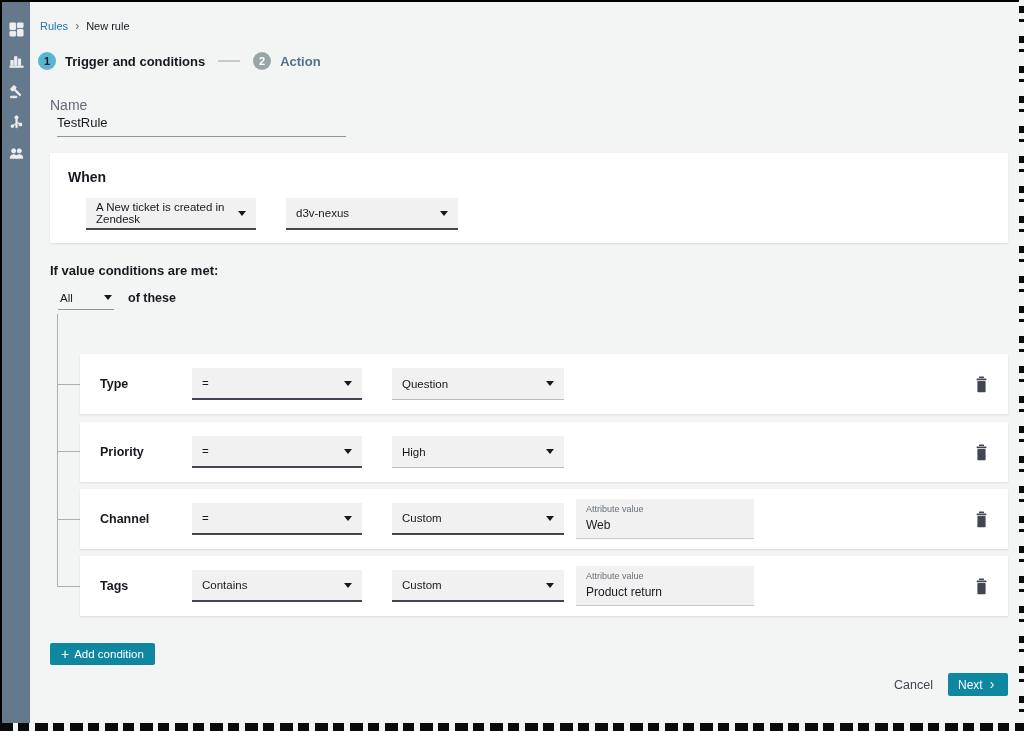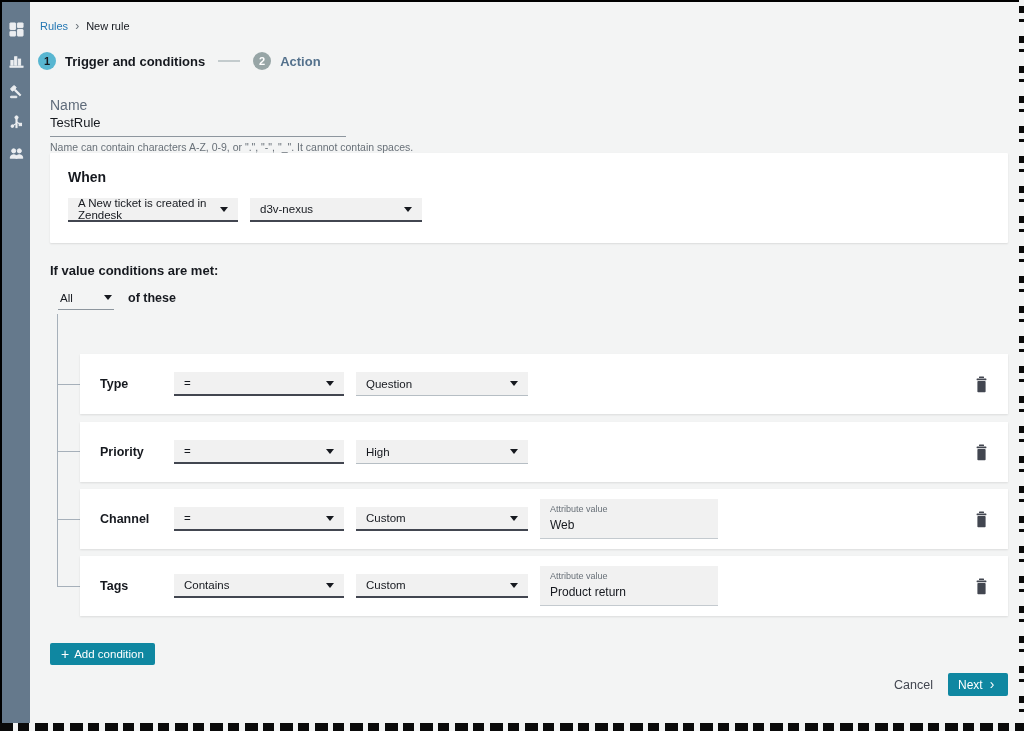--- a/index.html
+++ b/index.html
@@ -23,29 +23,29 @@
   .steps { position:absolute; left:8px; top:50px; display:flex; align-items:center; gap:9px; }
   .step-circle { width:18px; height:18px; border-radius:50%; display:flex; align-items:center; justify-content:center; font-size:11px; font-weight:bold; }
   .step-circle.active { background:#58b6d1; color:#16191f; }
   .step-circle.inactive { background:#97a5a6; color:#fff; }
   .step-label-active { font-size:13px; font-weight:bold; color:#16191f; }
   .step-label-inactive { font-size:13px; font-weight:bold; color:#54718c; }
   .step-dash { width:22px; height:2px; background:#c3cbcd; margin:0 4px; }
 
   .name-block { position:absolute; left:20px; top:95px; width:296px; }
   .field-label { font-size:14px; color:#5f6b7a; margin-bottom:2px; }
-  .name-value { font-size:13px; color:#16191f; padding-bottom:6px; border-bottom:1px solid #8d969e; }
+  .name-value { font-size:13px; color:#16191f; padding-bottom:6px; border-bottom:1px solid #8d969e;margin-left:7px; }
   .helper { margin-top:4px; font-size:10.5px; color:#687078; white-space:nowrap; }
 
   .card { position:absolute; background:#fff; box-shadow:0 1px 2px rgba(0,0,0,.10); border-radius:1px; }
   .when-card { left:20px; top:151px; width:958px; height:90px; padding:16px 18px; }
   .when-title { font-size:14px; font-weight:bold; color:#16191f; }
   .when-selects { display:flex; gap:12px; margin-top:13px; }
 
-  .select { height:24px; background:#f1f1f1; display:flex; align-items:center; justify-content:space-between; padding:0 10px; font-size:11.5px; color:#16191f; cursor:pointer; border-bottom:2px solid #424650; }
+  .select { height:32px; background:#f1f1f1; display:flex; align-items:center; justify-content:space-between; padding:0 10px; font-size:11.5px; color:#16191f; cursor:pointer; border-bottom:2px solid #424650;margin-left:18px; }
   .select.light { border-bottom:1px solid #b6bec4; }
   .caret { width:0; height:0; border-left:4px solid transparent; border-right:4px solid transparent; border-top:5px solid #16191f; margin-left:8px; flex:none; }
 
   .cond-heading { position:absolute; left:20px; top:261px; font-size:13px; font-weight:bold; color:#16191f; }
   .match-row { position:absolute; left:28px; top:284px; display:flex; align-items:center; gap:14px; }
   .match-select { width:56px; height:24px; background:transparent; border-bottom:1px solid #8d969e; display:flex; align-items:center; justify-content:space-between; font-size:11.5px; color:#16191f; cursor:pointer; padding:0 2px; }
   .match-suffix { font-size:12.5px; font-weight:bold; color:#16191f; }
 
   .tree-v { position:absolute; left:27px; top:312px; width:1px; height:272px; background:#a6b0ba; }
   .tree-h { position:absolute; left:27px; width:23px; height:1px; background:#a6b0ba; }
@@ -137,21 +137,20 @@
         <span class="step-circle active">1</span>
         <span class="step-label-active">Trigger and conditions</span>
         <span class="step-dash"></span>
         <span class="step-circle inactive">2</span>
         <span class="step-label-inactive">Action</span>
       </div>
 
       <div class="name-block">
         <div class="field-label">Name</div>
         <div class="name-value">TestRule</div>
-        <div class="helper">Name can contain characters A-Z, 0-9, or ".", "-", "_". It cannot contain spaces.</div>
       </div>
 
       <section class="card when-card">
         <div class="when-title">When</div>
         <div class="when-selects">
           <div class="select" style="width:170px">
             <span>A New ticket is created in Zendesk</span>
             <span class="caret"></span>
           </div>
           <div class="select" style="width:172px">

